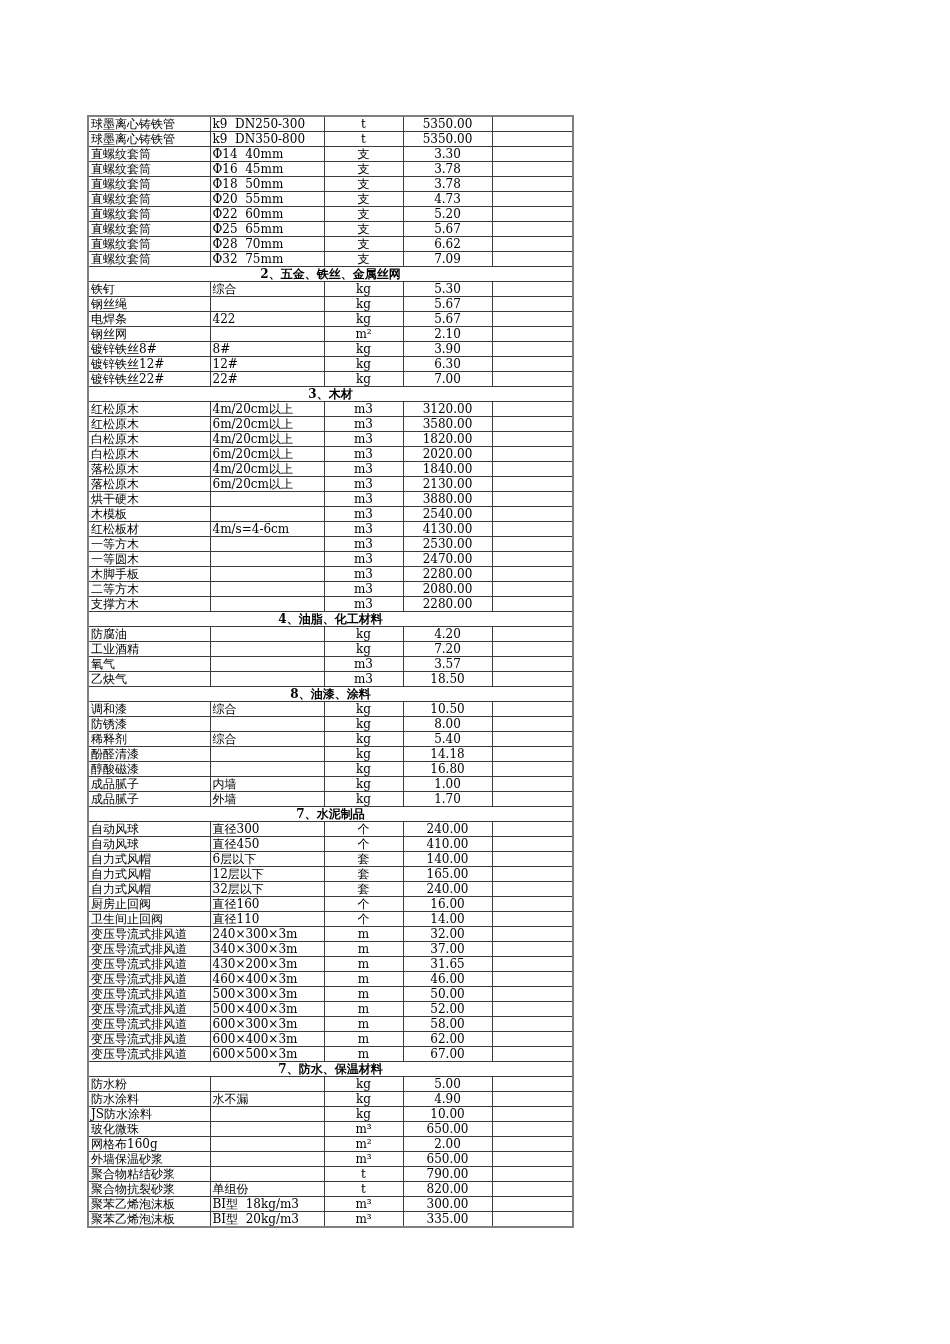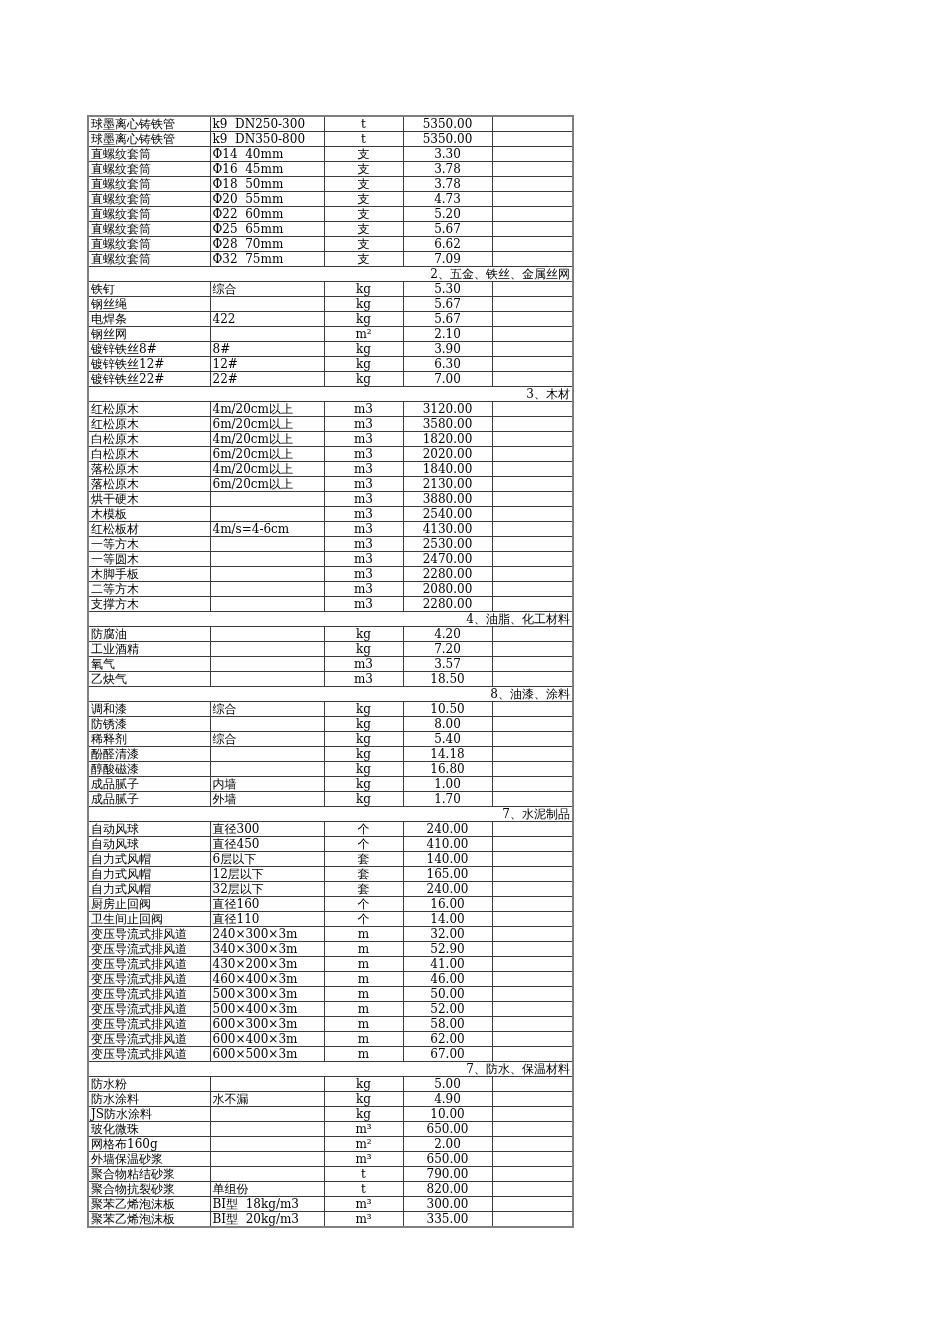--- a/index.html
+++ b/index.html
@@ -33,22 +33,22 @@
     overflow: hidden;
     white-space: pre;
     vertical-align: middle;
   }
   td.c-name  { text-align: left; }
   td.c-spec  { text-align: left; }
   td.c-unit  { text-align: center; }
   td.c-price { text-align: center; }
   td.c-note  { }
   td.c-section {
-    font-weight: normal;
-    text-align: right;
+    font-weight: bold;
+    text-align: center;
   }
 </style>
 </head>
 <body>
 
 <div class="sheet">
   <table class="price-table">
     <colgroup>
       <col style="width:122px">
       <col style="width:114px">
@@ -419,28 +419,28 @@
           <td class="c-name">变压导流式排风道</td>
           <td class="c-spec">240×300×3m</td>
           <td class="c-unit">m</td>
           <td class="c-price">32.00</td>
           <td class="c-note"></td>
         </tr>
         <tr>
           <td class="c-name">变压导流式排风道</td>
           <td class="c-spec">340×300×3m</td>
           <td class="c-unit">m</td>
-          <td class="c-price">52.90</td>
+          <td class="c-price">37.00</td>
           <td class="c-note"></td>
         </tr>
         <tr>
           <td class="c-name">变压导流式排风道</td>
           <td class="c-spec">430×200×3m</td>
           <td class="c-unit">m</td>
-          <td class="c-price">41.00</td>
+          <td class="c-price">31.65</td>
           <td class="c-note"></td>
         </tr>
         <tr>
           <td class="c-name">变压导流式排风道</td>
           <td class="c-spec">460×400×3m</td>
           <td class="c-unit">m</td>
           <td class="c-price">46.00</td>
           <td class="c-note"></td>
         </tr>
         <tr>

